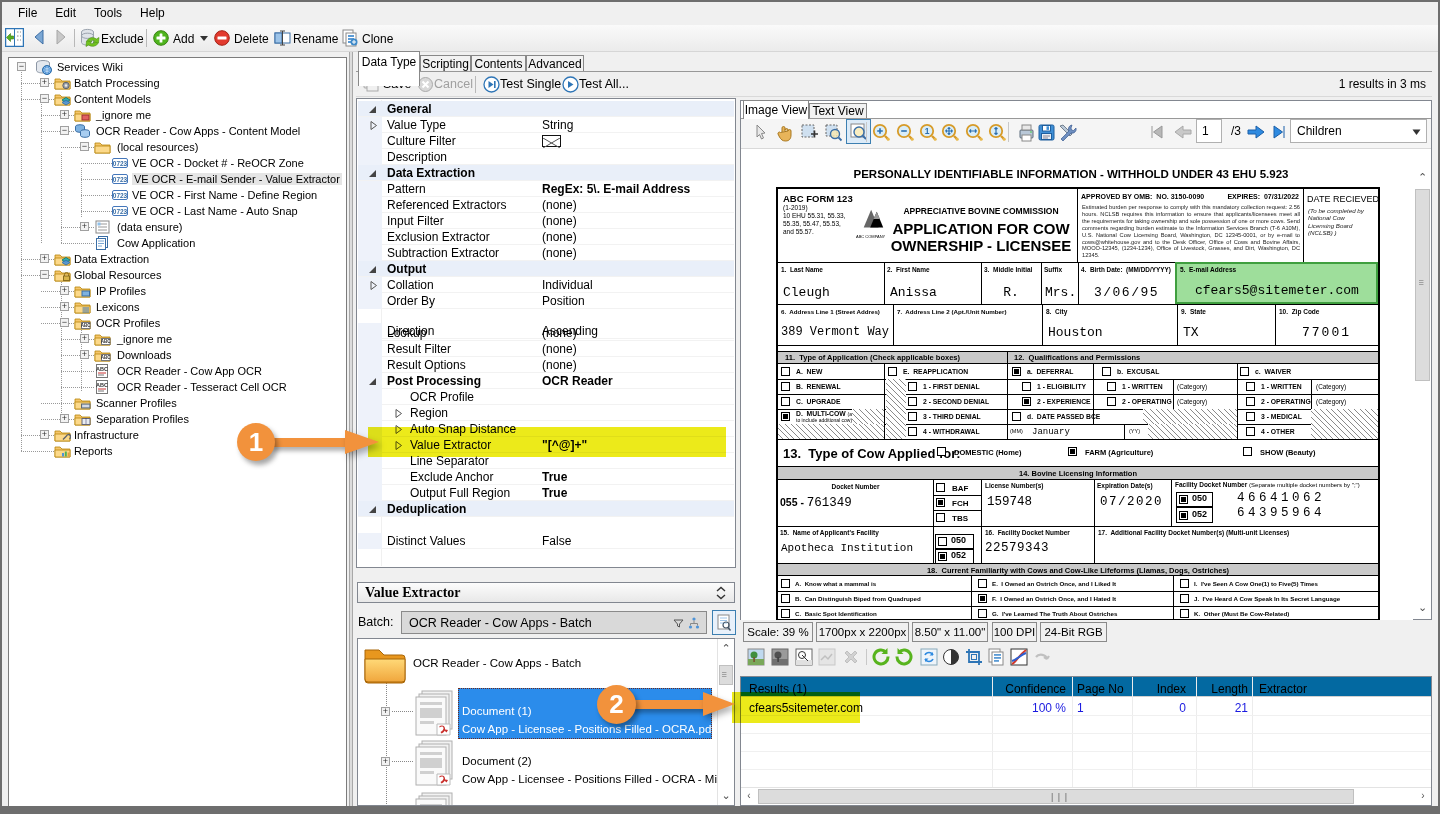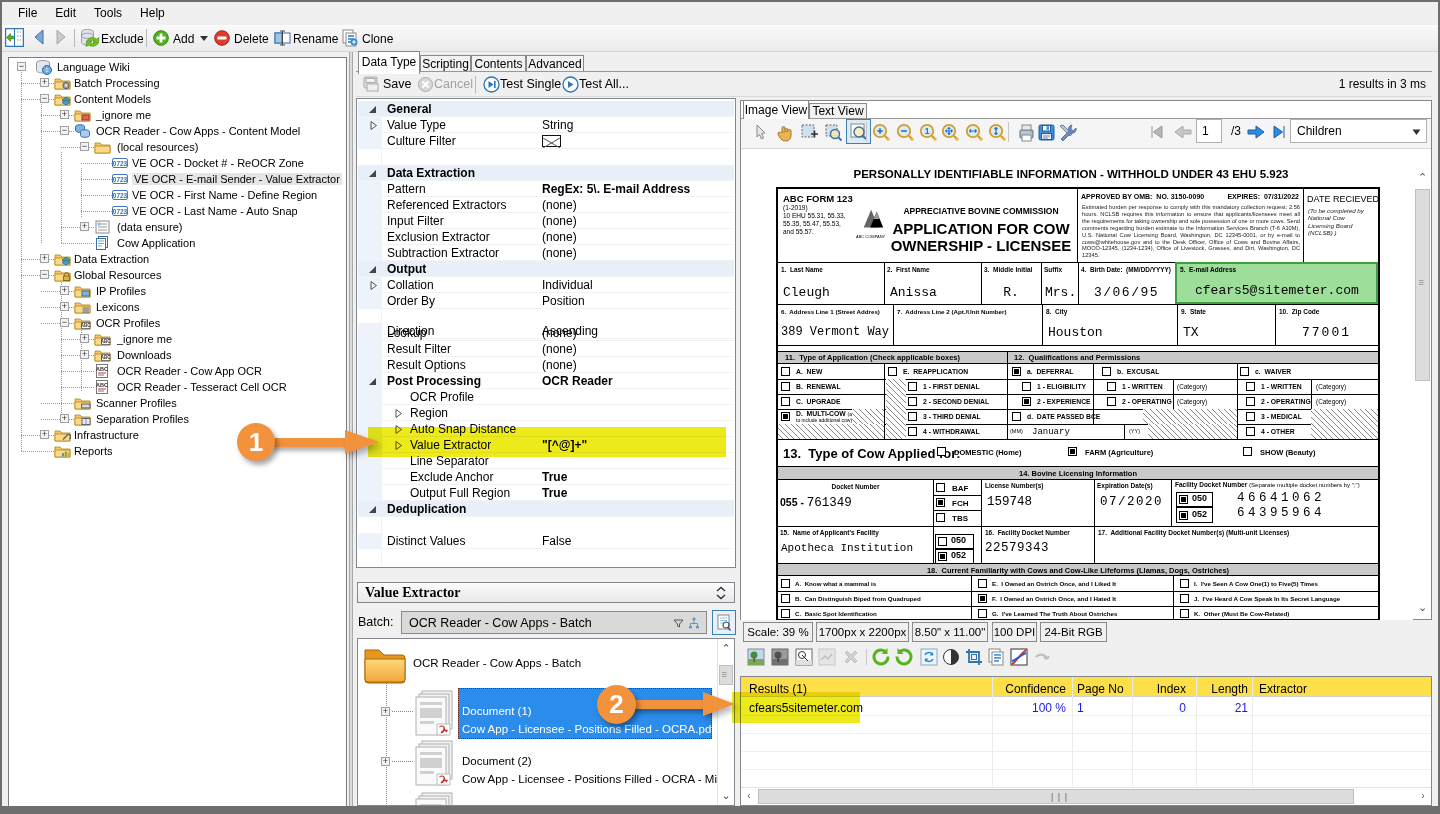--- a/index.html
+++ b/index.html
@@ -178,21 +178,21 @@
 <div class="abs" style="left:32px;top:46px;width:1px;height:139px;background-image:linear-gradient(#999 1px,transparent 1px);background-size:1px 2px;"></div>
 <div class="abs" style="left:52px;top:94px;width:1px;height:91px;background-image:linear-gradient(#999 1px,transparent 1px);background-size:1px 2px;"></div>
 <div class="abs" style="left:72px;top:110px;width:1px;height:49px;background-image:linear-gradient(#999 1px,transparent 1px);background-size:1px 2px;"></div>
 <div class="abs" style="left:52px;top:222px;width:1px;height:139px;background-image:linear-gradient(#999 1px,transparent 1px);background-size:1px 2px;"></div>
 <div class="abs" style="left:72px;top:270px;width:1px;height:64px;background-image:linear-gradient(#999 1px,transparent 1px);background-size:1px 2px;"></div>
 <div class="trow" style="left:0;top:1px;right:0;">
       <div class="texp" style="left:8px;">−</div>
       <svg class="ticon" style="left:26px" viewBox="0 0 17 16">
         <use href="#dbicon"></use>
       </svg>
-      <div class="tlabel" style="left:48px">Language Wiki</div>
+      <div class="tlabel" style="left:48px">Services Wiki</div>
     </div>
 <div class="trow" style="left:0;top:17px;right:0;">
       <div class="abs" style="left:12px;top:8px;width:33px;height:1px;background-image:linear-gradient(90deg,#999 1px,transparent 1px);background-size:2px 1px;"></div>
       <div class="texp" style="left:31px;">+</div>
       <svg class="ticon" style="left:45px" viewBox="0 0 17 16">
         <use href="#folder"></use>
         <circle cx="12" cy="10.5" r="3.2" fill="#9aa0a8" stroke="#5e646c"></circle>
         <circle cx="12" cy="10.5" r="1.2" fill="#e8e8e8"></circle>
       </svg>
       <div class="tlabel" style="left:65px">Batch Processing</div>
@@ -396,21 +396,21 @@
         <rect x="8" y="10" width="2" height="3.5" fill="#4f94d8"></rect>
         <rect x="10.8" y="8.5" width="2" height="5" fill="#52b052"></rect>
         <rect x="13.6" y="9.5" width="2" height="4" fill="#e0a040"></rect>
       </svg>
       <div class="tlabel" style="left:65px">Reports</div>
     </div>
 </div>
 <div id="split1"></div>
 
 <div class="abs" style="left:356px;top:52px;right:8px;height:45px;"></div>
-<div class="tab active" style="left:358px;top:51px;width:62px;height:23px;line-height:20px;">Data Type</div>
+<div class="tab active" style="left:358px;top:51px;width:62px;height:35px;line-height:20px;">Data Type</div>
 <div class="tab" style="left:420px;top:55px;width:51px;height:17px;line-height:16px;background:#f2f2f2;">Scripting</div>
 <div class="tab" style="left:471px;top:55px;width:55px;height:17px;line-height:16px;background:#f2f2f2;">Contents</div>
 <div class="tab" style="left:526px;top:55px;width:58px;height:17px;line-height:16px;background:#f2f2f2;">Advanced</div>
 <div class="abs" style="left:356px;top:71px;width:1076px;height:1px;background:#989898;z-index:2;"></div>
 <div class="abs" style="left:359px;top:71px;width:60px;height:1px;background:#fff;z-index:4;"></div>
 <div class="abs" style="left:356px;top:72px;width:1076px;height:25px;background:#f0f0f0;border-bottom:1px solid #d9d9d9;">
   <svg class="abs" style="left:7px;top:4px" width="17" height="17" viewBox="0 0 17 17">
       <rect x="1" y="1" width="13" height="11" rx="1" fill="#e0e0e0" stroke="#aaa"></rect>
       <rect x="3" y="2.5" width="9" height="4" fill="#f5f5f5" stroke="#aaa"></rect>
       <rect x="4" y="8" width="11" height="7" fill="#f0f0f0" stroke="#aaa"></rect>
@@ -451,20 +451,24 @@
       </svg>
       <span class="abs" style="left:29px;">Value Type</span>
       <span class="abs" style="left:184px;">String</span>
     </div>
 <div class="prow" style="top:34px;border-bottom:1px solid #f2f2f2;">
       <div class="pgutter"></div>
       <span class="abs" style="left:29px;">Culture Filter</span>
       <div class="abs" style="left:184px;top:2px;width:19px;height:12px;border:1px solid #111;background:#fff;"><svg width="17" height="10" viewBox="0 0 17 10">
           <path d="M0 0 L17 10 M17 0 L0 10" stroke="#555" stroke-width="1"></path>
         </svg></div>
+    </div>
+<div class="prow" style="top:50px;border-bottom:1px solid #f2f2f2;">
+      <div class="pgutter"></div>
+      <span class="abs" style="left:29px;">Description</span>
     </div>
 <div class="prow" style="top:66px;background:#e9eff9;border-bottom:1px solid #f2f2f2;">
       <svg class="abs" style="left:10px;top:4px" width="9" height="9" viewBox="0 0 9 9">
         <path d="M8 1 V8 H1 Z" fill="#444"></path>
       </svg>
       <span class="abs" style="left:29px;font-weight:bold;">Data Extraction</span>
     </div>
 <div class="prow" style="top:82px;border-bottom:1px solid #f2f2f2;">
       <div class="pgutter"></div>
       <span class="abs" style="left:29px;">Pattern</span>
@@ -1080,21 +1084,21 @@
   <svg class="abs" style="left:1010px;top:648px" width="18" height="18" viewBox="0 0 18 18">
       <rect x="1" y="1" width="16" height="16" fill="#fff" stroke="#333"></rect>
       <path d="M2 16 C6 14 8 8 16 2" fill="none" stroke="#d03a2b" stroke-width="2"></path>
       <path d="M2 13 C7 12 10 7 16 5" fill="none" stroke="#2e5fd0" stroke-width="2"></path>
     </svg>
   <svg class="abs" style="left:1032px;top:648px" width="19" height="18" viewBox="0 0 19 18" opacity="0.55">
       <path d="M4 9 a6 5 0 0 1 11 2 m0 0 l2 -3 m-2 3 l-3 -2" fill="none" stroke="#999" stroke-width="2.2"></path>
     </svg>
 </div>
 <div id="results">
-  <div class="abs" style="left:0;top:0;right:0;height:20px;background:#fde047;border-bottom:1px solid #d0d0d0;">
+  <div class="abs" style="left:0;top:0;right:0;height:20px;background:#0369a1;border-bottom:1px solid #d0d0d0;">
     <span class="abs" style="left:8px;top:5px;">Results (1)</span>
     <span class="abs" style="left:210px;top:5px;width:115px;text-align:right;">Confidence</span>
     <span class="abs" style="left:336px;top:5px;">Page No</span>
     <span class="abs" style="left:340px;top:5px;width:105px;text-align:right;">Index</span>
     <span class="abs" style="left:420px;top:5px;width:87px;text-align:right;">Length</span>
     <span class="abs" style="left:518px;top:5px;">Extractor</span>
   </div>
   <div class="rcol" style="left:251px;"></div>
   <div class="rcol" style="left:331px;"></div>
   <div class="rcol" style="left:391px;"></div>

